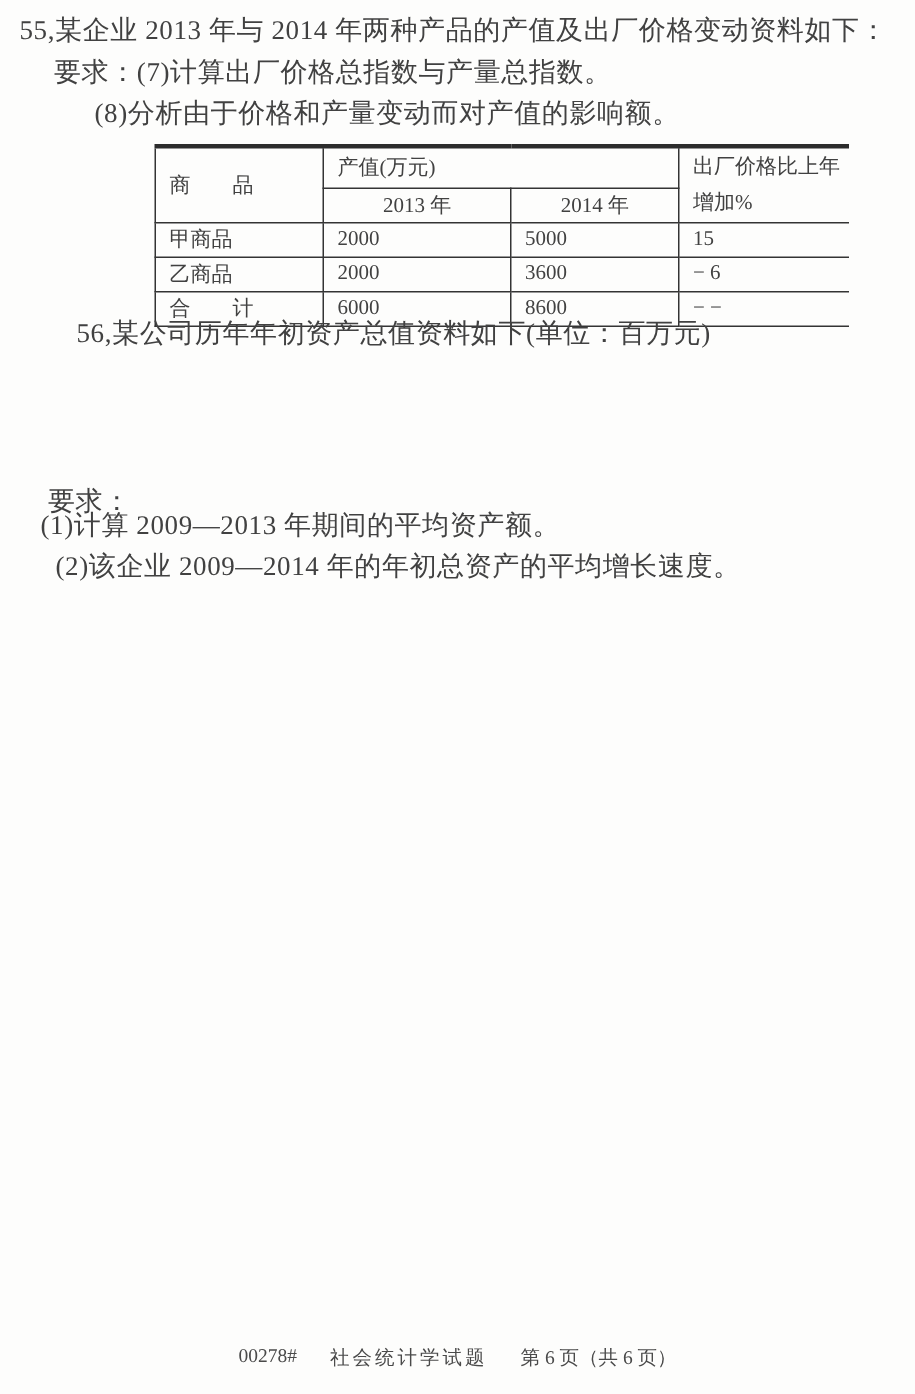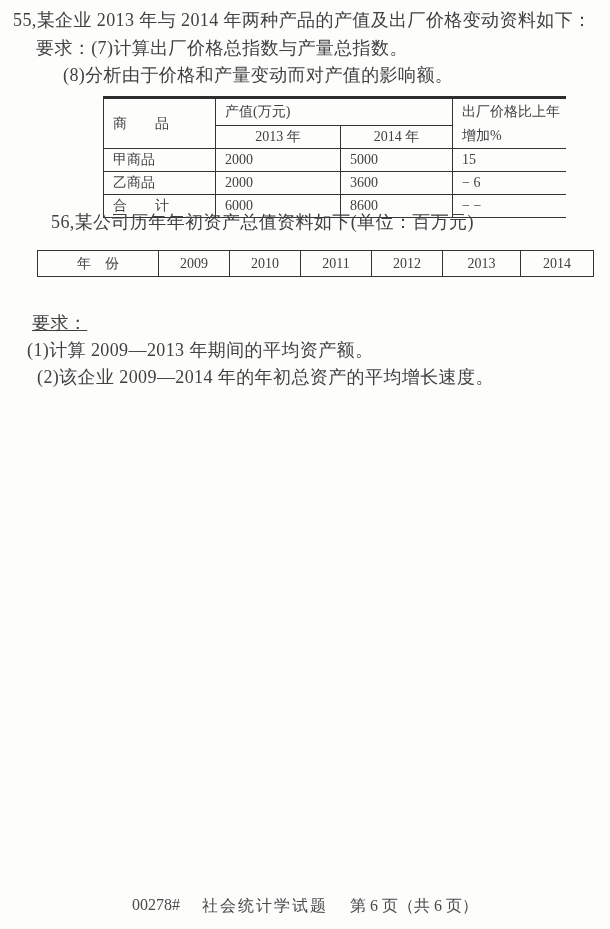--- a/index.html
+++ b/index.html
@@ -15,21 +15,21 @@
   .textline {
     position: absolute;
     font-size: 18px;
     white-space: nowrap;
     letter-spacing: 0.4px;
   }
   #q55-line1 { left: 13px; top: 8px; }
   #q55-req1  { left: 36px; top: 36px; }
   #q55-req2  { left: 63px; top: 63px; }
   #q56-line1 { left: 13px; top: 210px; margin-left: 38px; }
-  #q56-req-label { left: 32px; top: 311px; text-decoration: underline; }
+  #q56-req-label { left: 32px; top: 322px; }
   #q56-req1  { left: 27px; top: 338px; text-align: center; }
   #q56-req2  { left: 37px; top: 365px; }
 
   table { border-collapse: collapse; table-layout: fixed; }
 
   
   #table1 {
     position: absolute;
     left: 103px; top: 96px;
     width: 462px;
@@ -76,21 +76,21 @@
   .t2c7 { width: 73px; }
 
   
   #footer {
     position: absolute;
     left: 0; top: 896px;
     width: 610px;
     display: flex;
     justify-content: center;
     gap: 22px;
-    font-size: 16px;
+    font-size: 13px;
     color: #4a4a4a;
     white-space: nowrap;
   }
   #footer .exam-title { letter-spacing: 2px; }
 </style>
 </head>
 <body>
 
 <div class="textline" id="q55-line1">55,某企业 2013 年与 2014 年两种产品的产值及出厂价格变动资料如下：</div>
 <div class="textline" id="q55-req1">要求：(7)计算出厂价格总指数与产量总指数。</div>
@@ -143,29 +143,20 @@
   <colgroup>
     <col class="t2c1">
       <col class="t2cy">
       <col class="t2cy">
       <col class="t2cy">
       <col class="t2cy">
       <col class="t2c6">
       <col class="t2c7">
   </colgroup>
   <tbody>
-    <tr class="h">
-      <td>年　份</td>
-      <td>2009</td>
-      <td>2010</td>
-      <td>2011</td>
-      <td>2012</td>
-      <td>2013</td>
-      <td>2014</td>
-    </tr>
   </tbody>
 </table>
 
 <div class="textline" id="q56-req-label">要求：</div>
 <div class="textline" id="q56-req1">(1)计算 2009—2013 年期间的平均资产额。</div>
 <div class="textline" id="q56-req2">(2)该企业 2009—2014 年的年初总资产的平均增长速度。</div>
 
 <div id="footer">
   <span class="exam-code">00278#</span>
   <span class="exam-title">社会统计学试题</span>

